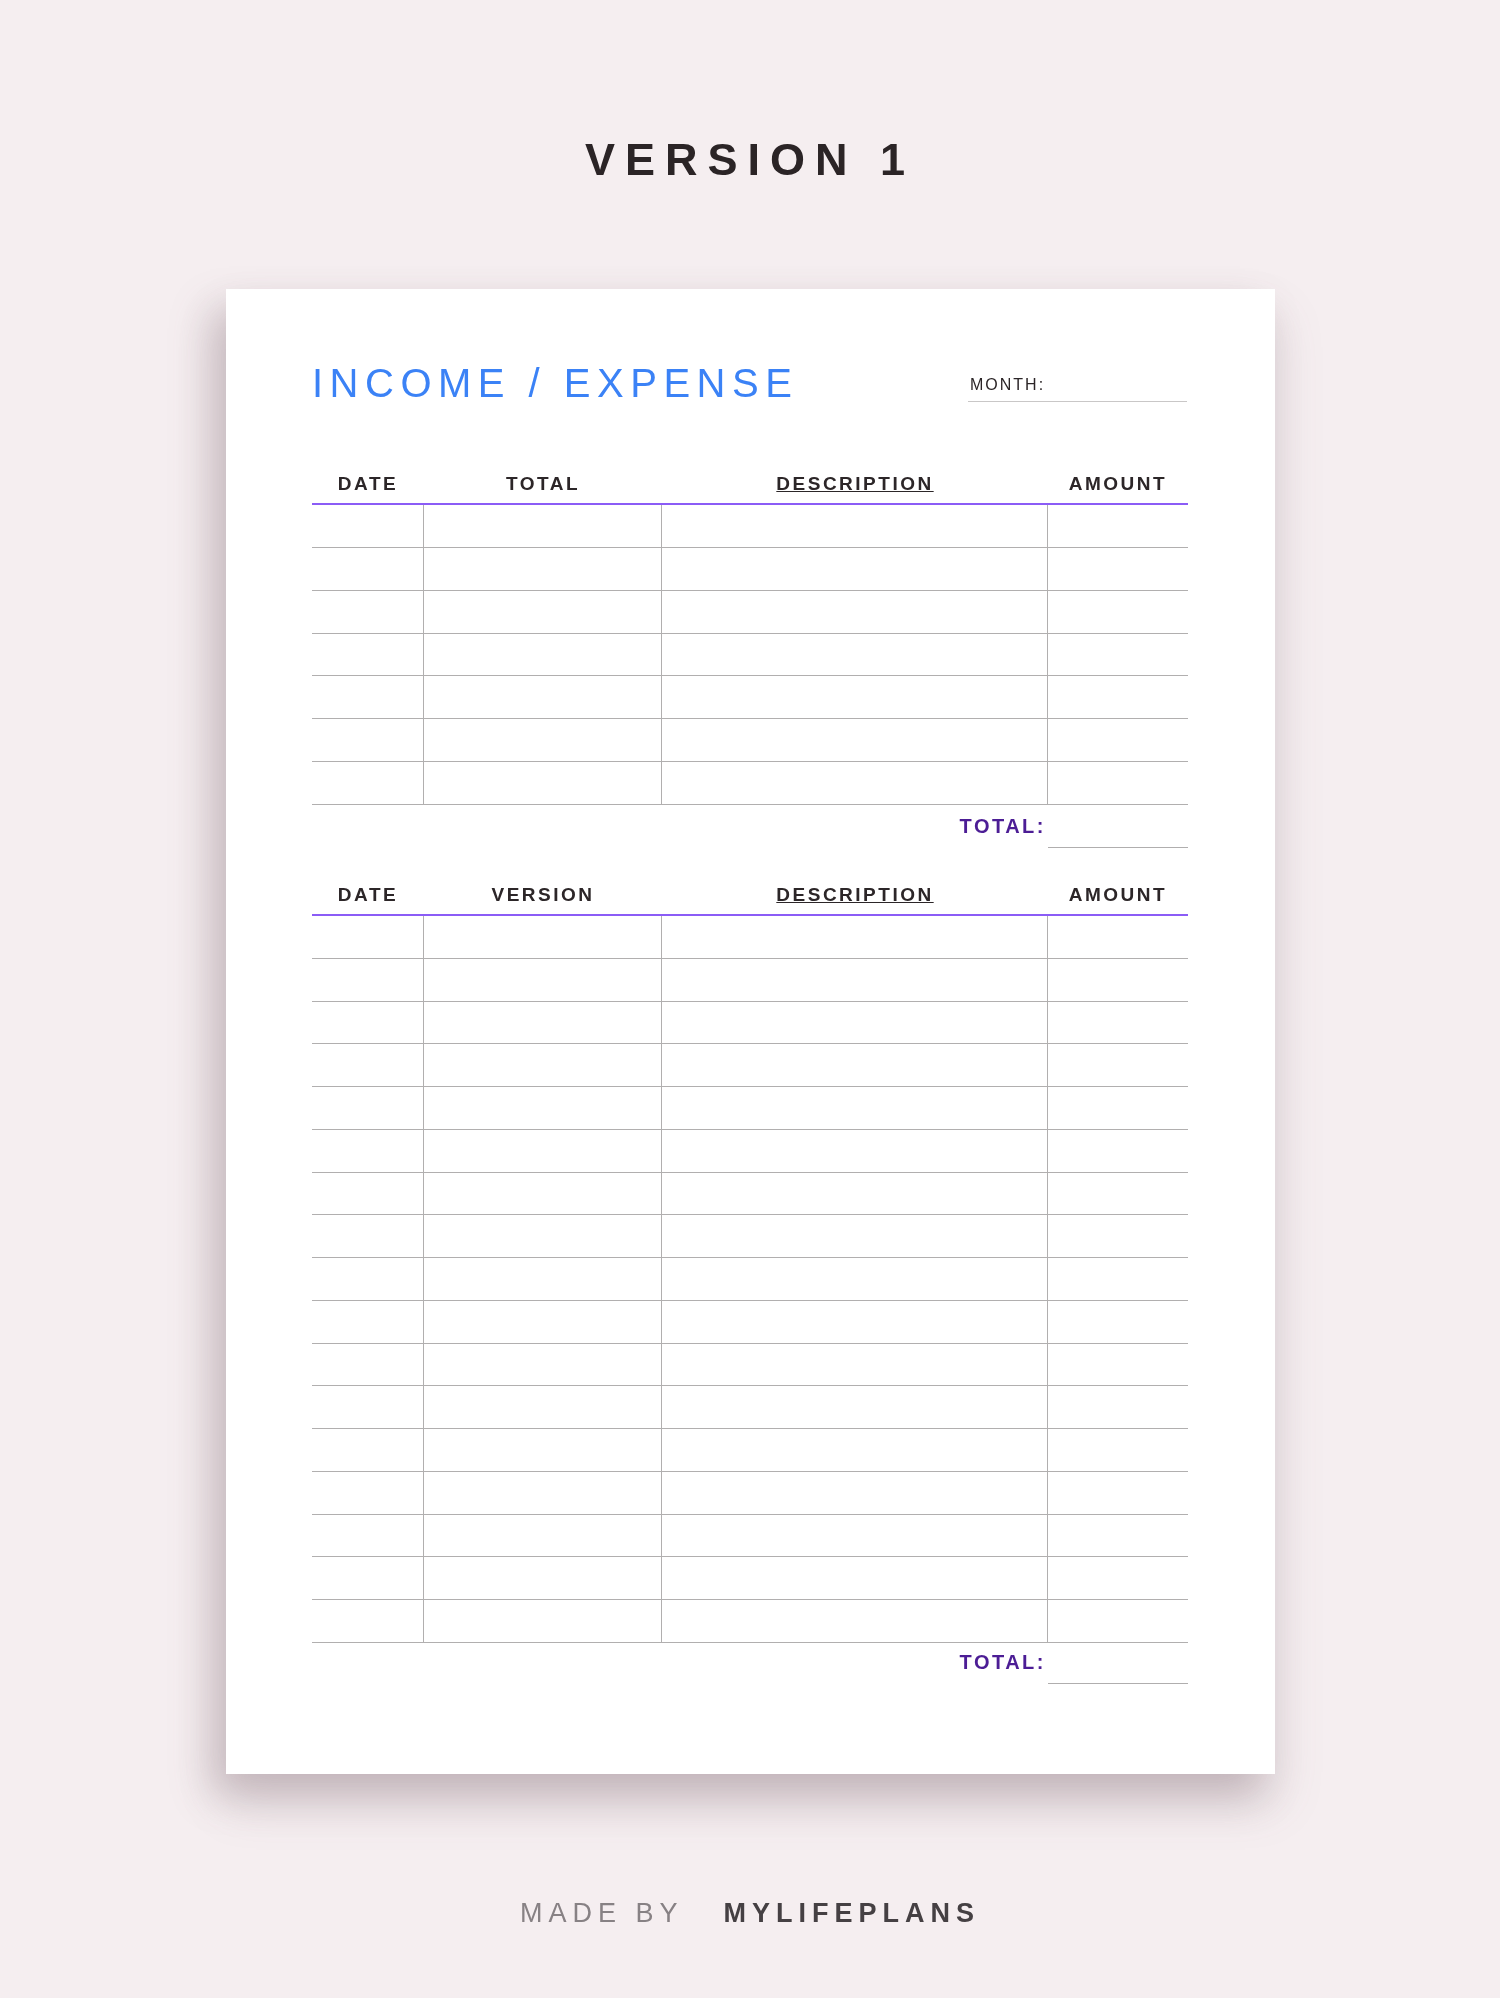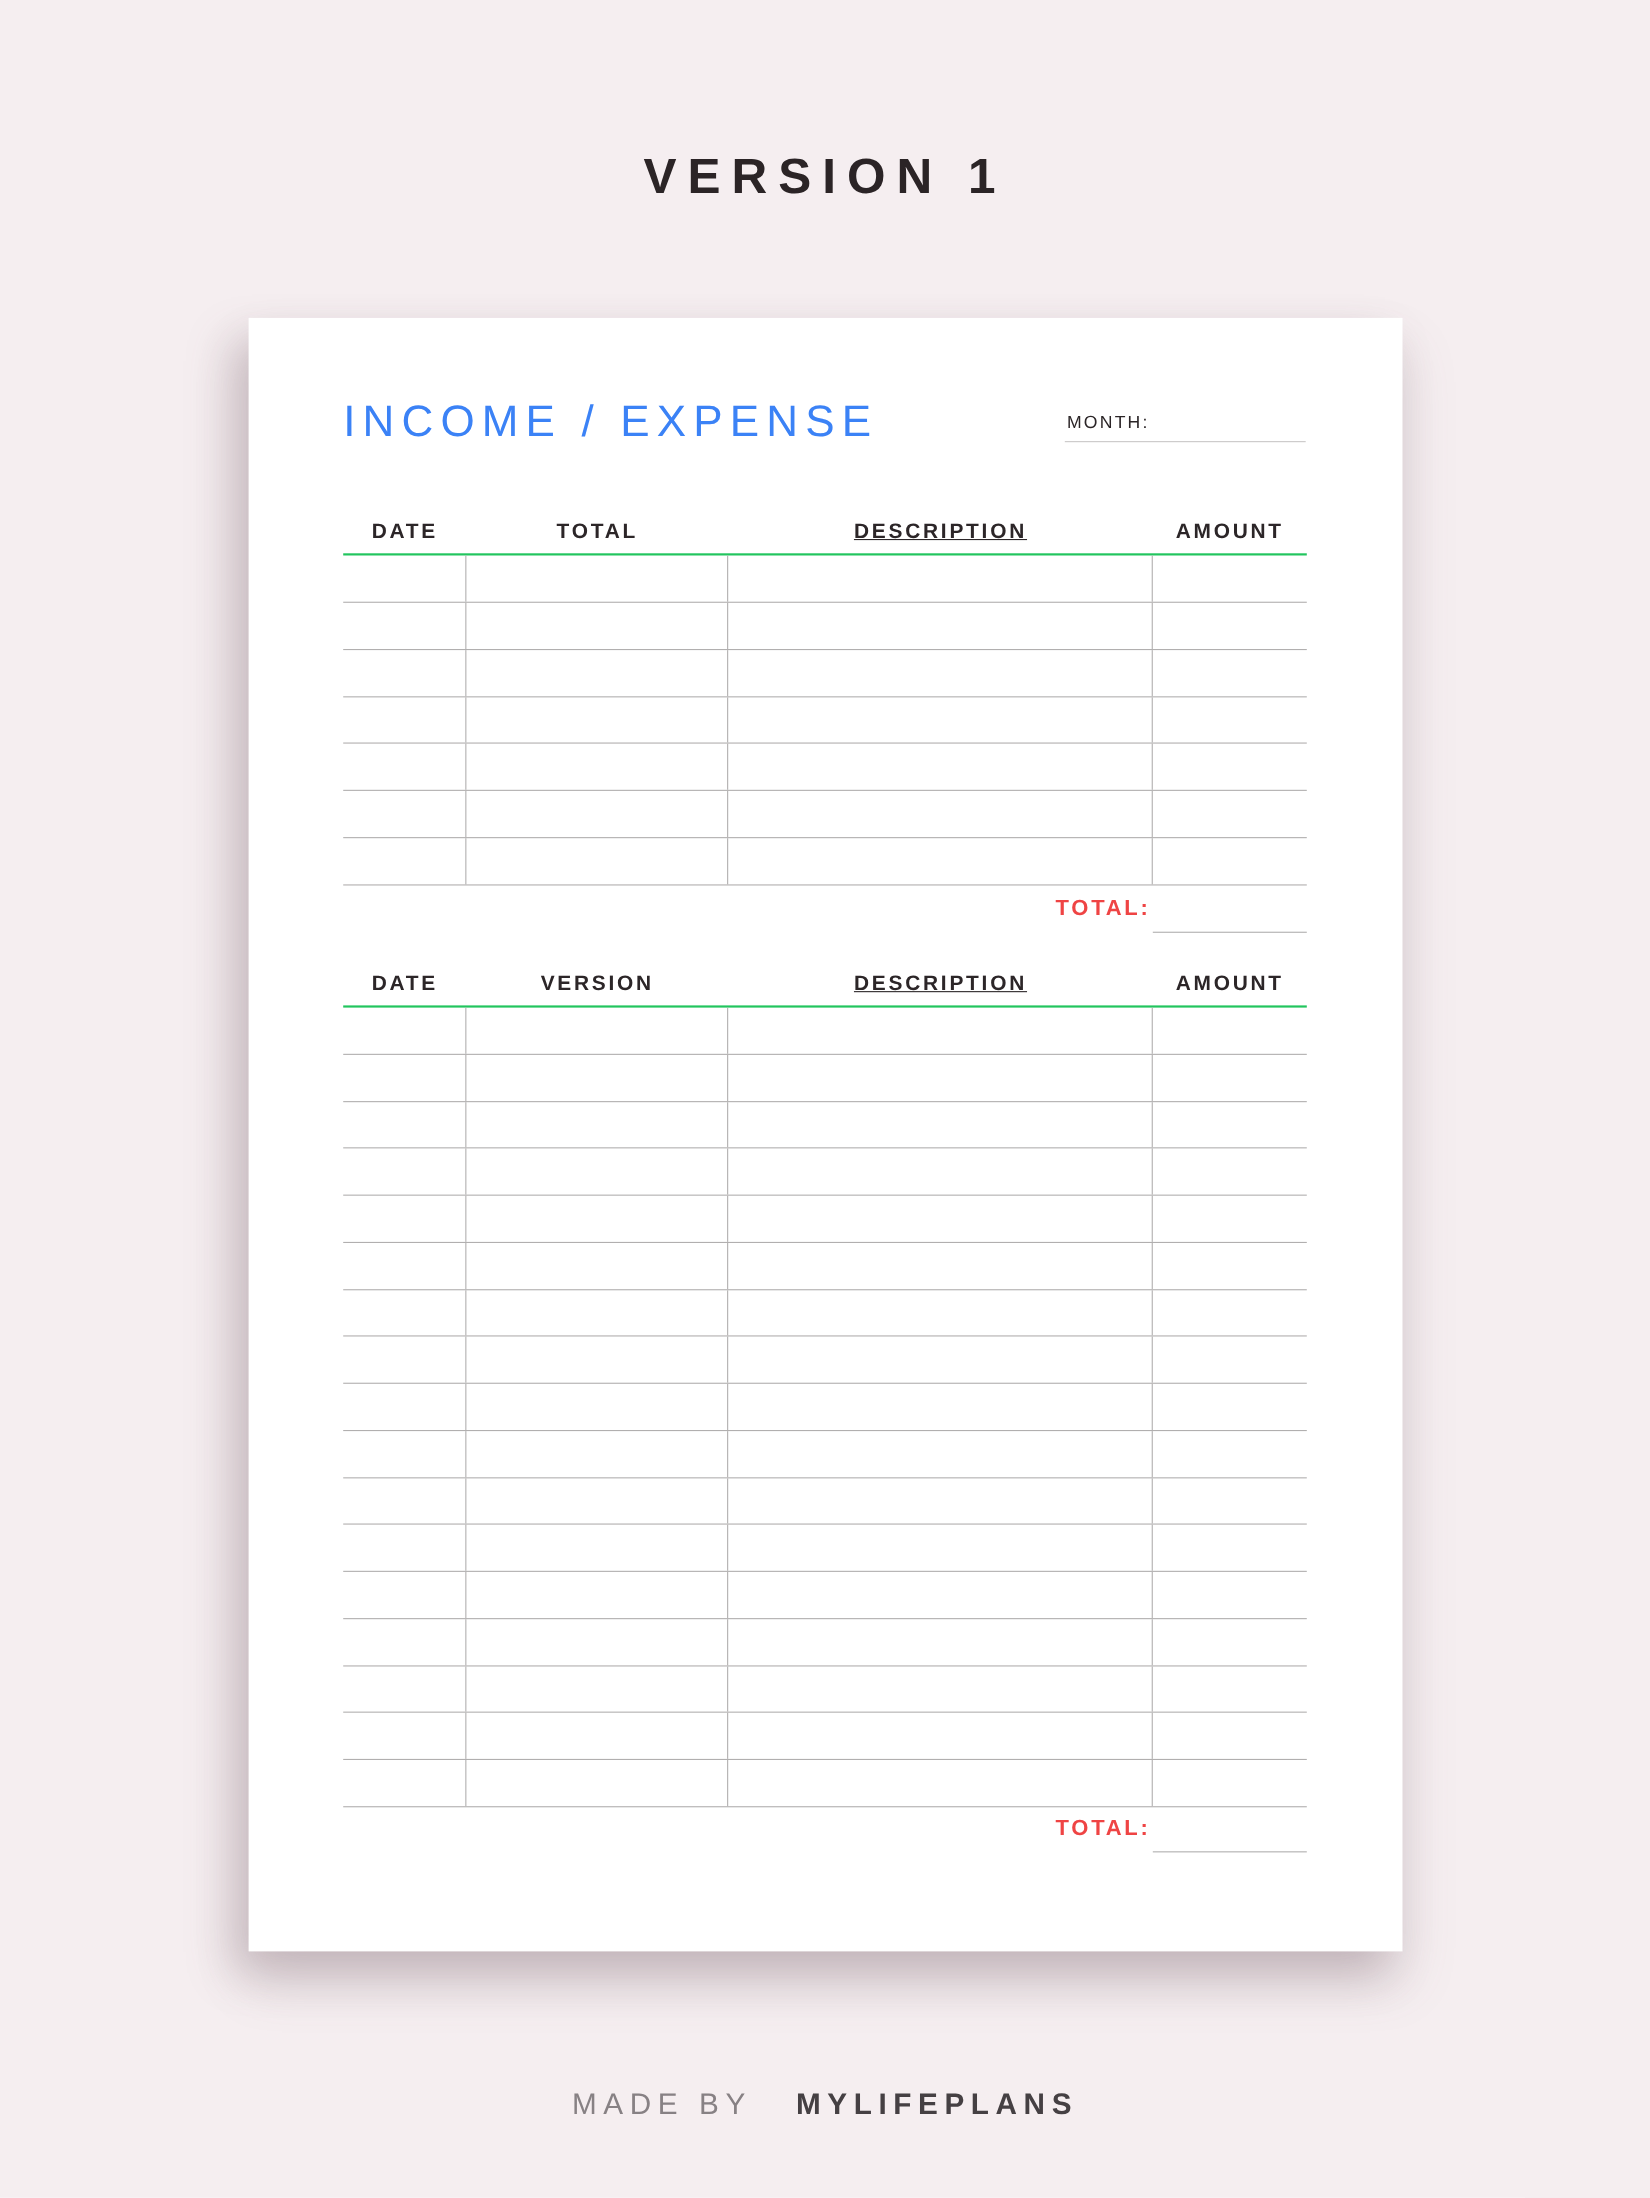--- a/index.html
+++ b/index.html
@@ -31,21 +31,21 @@
   .month-label{
     font-size:16px;font-weight:500;letter-spacing:2px;
     line-height:20px;color:#39343
 6;display:inline-block;padding-left:2px;
   }
   .ie-table{position:absolute;left:86px;width:876px;}
   .table-income{top:176px;}
   .table-expense{top:587px;}
   .thead{
     display:flex;height:38px;align-items:center;
-    border-bottom:2px solid #22c55e;
+    border-bottom:2px solid #8b5cf6;
   }
   .th{
     font-size:19px;font-weight:700;letter-spacing:2.5px;
     text-align:center;color:#2c2628;
   }
   .c0{width:112px;}
   .c1{width:238px;}
   .c2{width:386px;text-decoration:underline;}
   .c3{width:140px;}
   .row{
@@ -57,21 +57,21 @@
   .cell{box-sizing:border-box;height:100%;}
   .cell.c0,.cell.c1,.cell.c2{border-right:1px solid #b1afaf;}
   .total-row{
     position:absolute;left:86px;width:876px;height:36px;
     display:flex;justify-content:flex-end;align-items:flex-start;
   }
   .total-row-income{top:524px;}
   .total-row-expense{top:1360px;}
   .total-label{
     font-size:20px;font-weight:700;letter-spacing:2.5px;
-    line-height:26px;color:#ef4444;margin-right:2px;
+    line-height:26px;color:#4c1d95;margin-right:2px;
   }
   .total-line{
     width:140px;height:34px;
     border-bottom:1.5px solid #b0aeae;
   }
   .made-by{
     position:absolute;top:1866px;left:0;width:1500px;
     text-align:center;font-size:27px;letter-spacing:6px;margin-top:32px;
   }
   .made-by .prefix{font-weight:400;color:#878184;}

